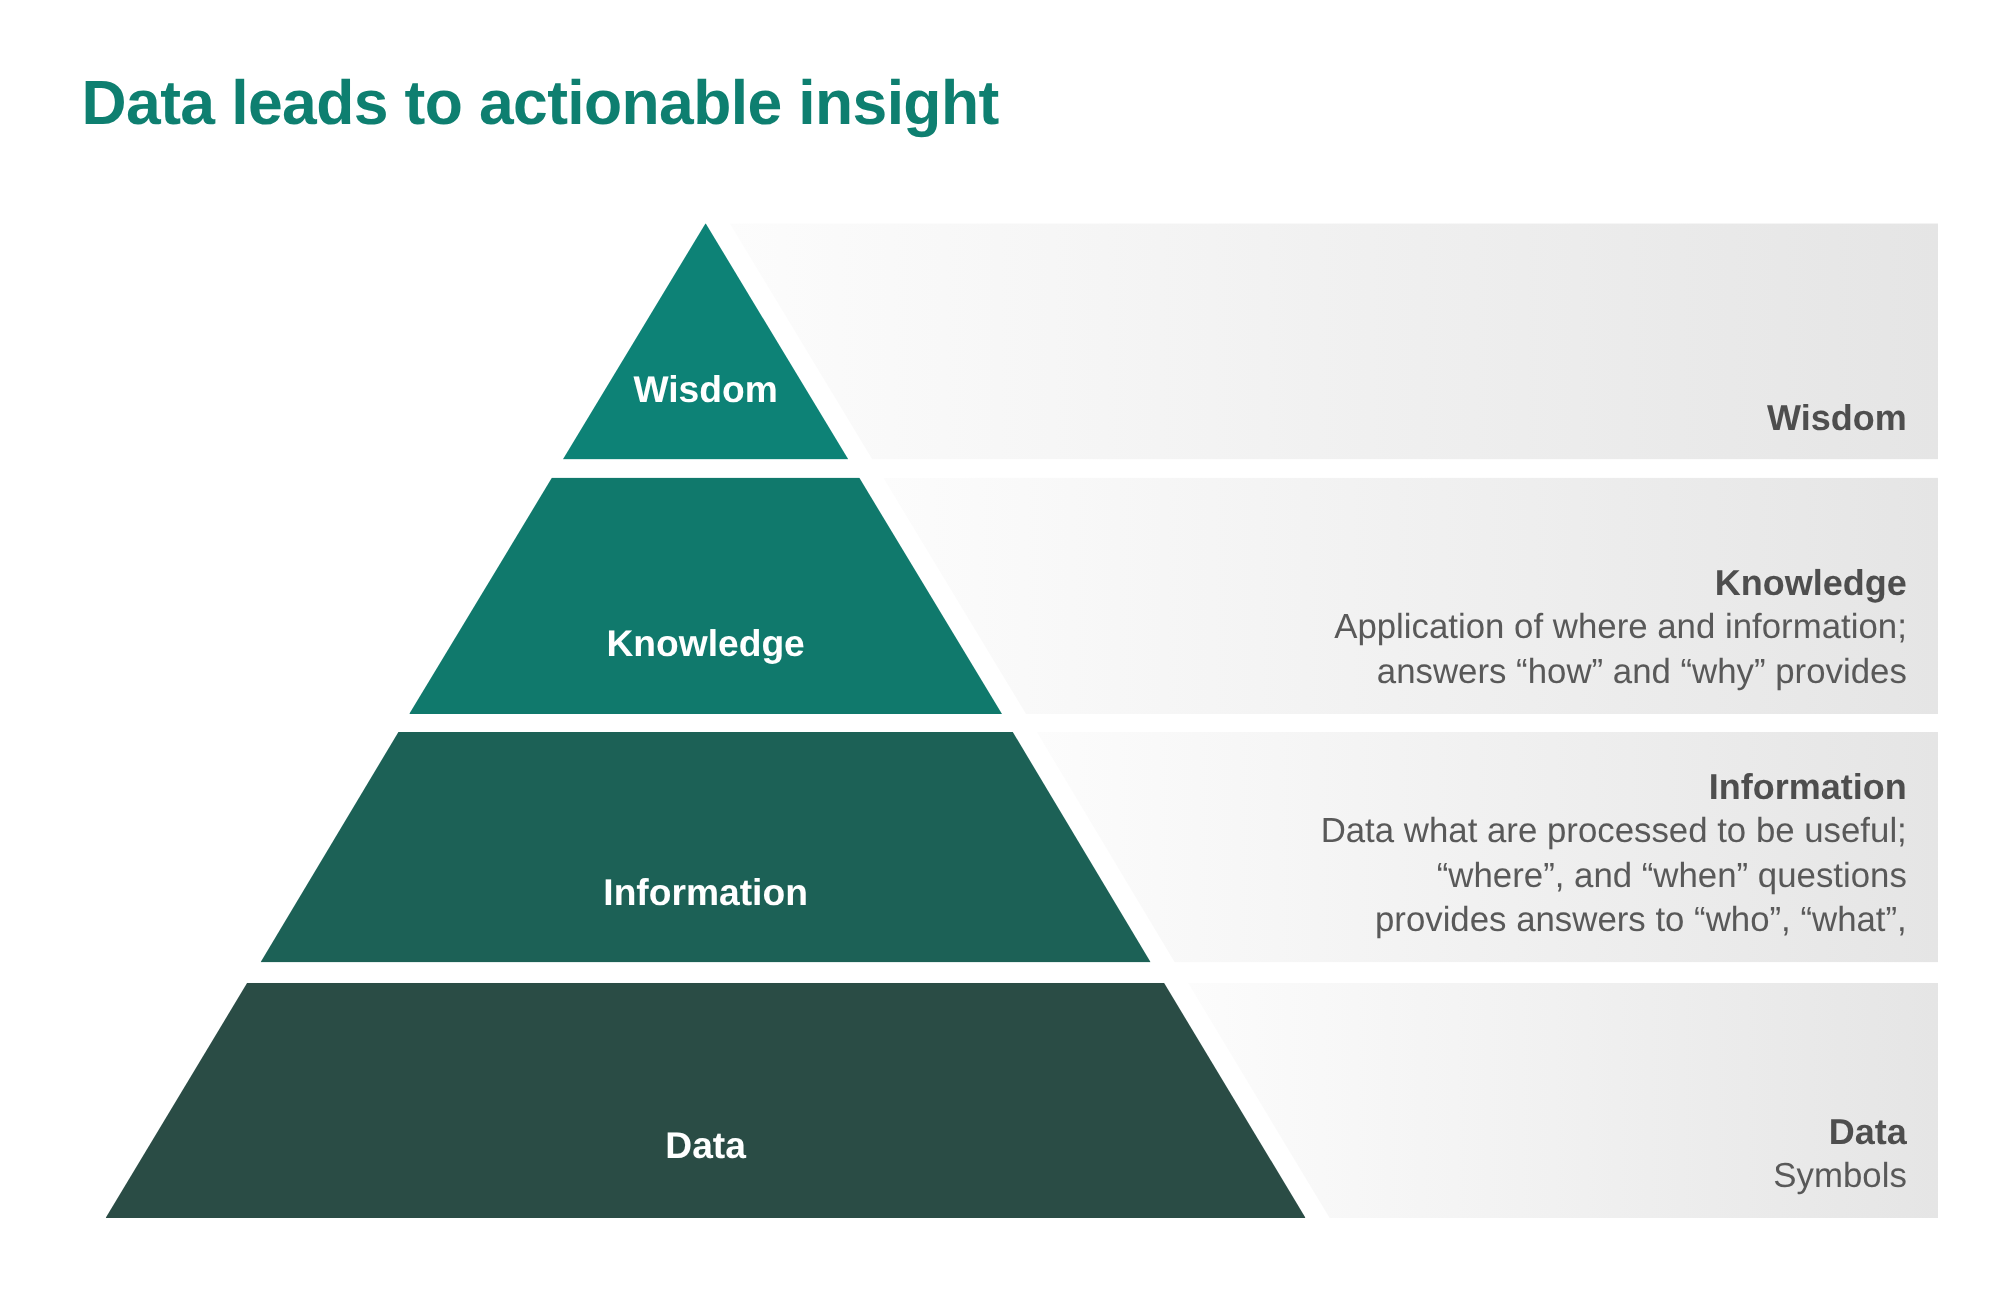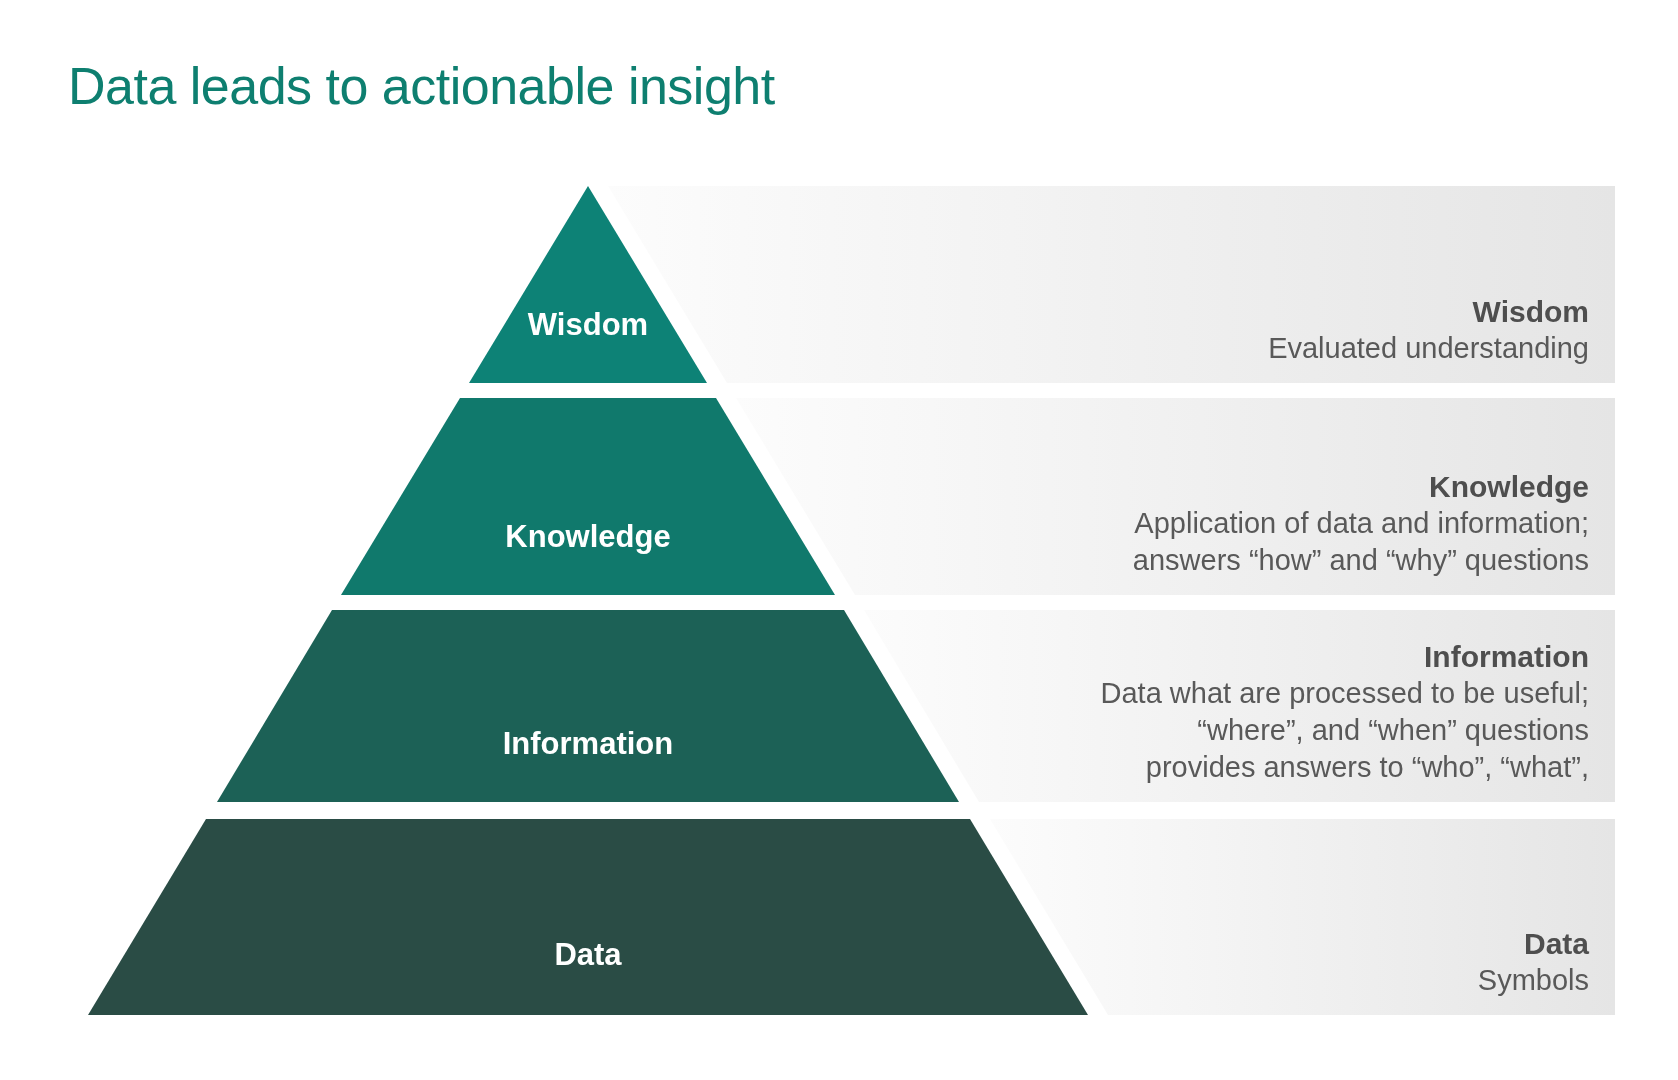--- a/index.html
+++ b/index.html
@@ -15,21 +15,21 @@
     background: #ffffff;
     overflow: hidden;
   }
   .page-title {
     position: absolute;
     left: 68px;
     top: 56px;
     margin: 0;
     font-size: 52px;
     line-height: 60px;
-    font-weight: normal;
+    font-weight: bold;
     color: #0e7f70;
     letter-spacing: -0.5px;
   }
   
   .band {
     position: absolute;
     background: linear-gradient(90deg, #fcfcfc 0%, #f3f3f3 40%, #e5e5e5 100%);
     display: flex;
     flex-direction: column;
     justify-content: flex-end;
@@ -86,27 +86,26 @@
 </style>
 </head>
 <body>
 
 <div class="canvas">
 
   <h1 class="page-title">Data leads to actionable insight</h1>
 
   <div class="band band-wisdom">
     <div class="band-heading">Wisdom</div>
-    <div class="band-line">Evaluated understanding</div>
   </div>
 
   <div class="band band-knowledge">
     <div class="band-heading">Knowledge</div>
-    <div class="band-line">Application of data and information;</div>
-    <div class="band-line">answers “how” and “why” questions</div>
+    <div class="band-line">Application of where and information;</div>
+    <div class="band-line">answers “how” and “why” provides</div>
   </div>
 
   <div class="band band-information">
     <div class="band-heading">Information</div>
     <div class="band-line">Data what are processed to be useful;</div>
     <div class="band-line">“where”, and “when” questions</div>
     <div class="band-line">provides answers to “who”, “what”,</div>
   </div>
 
   <div class="band band-data">

